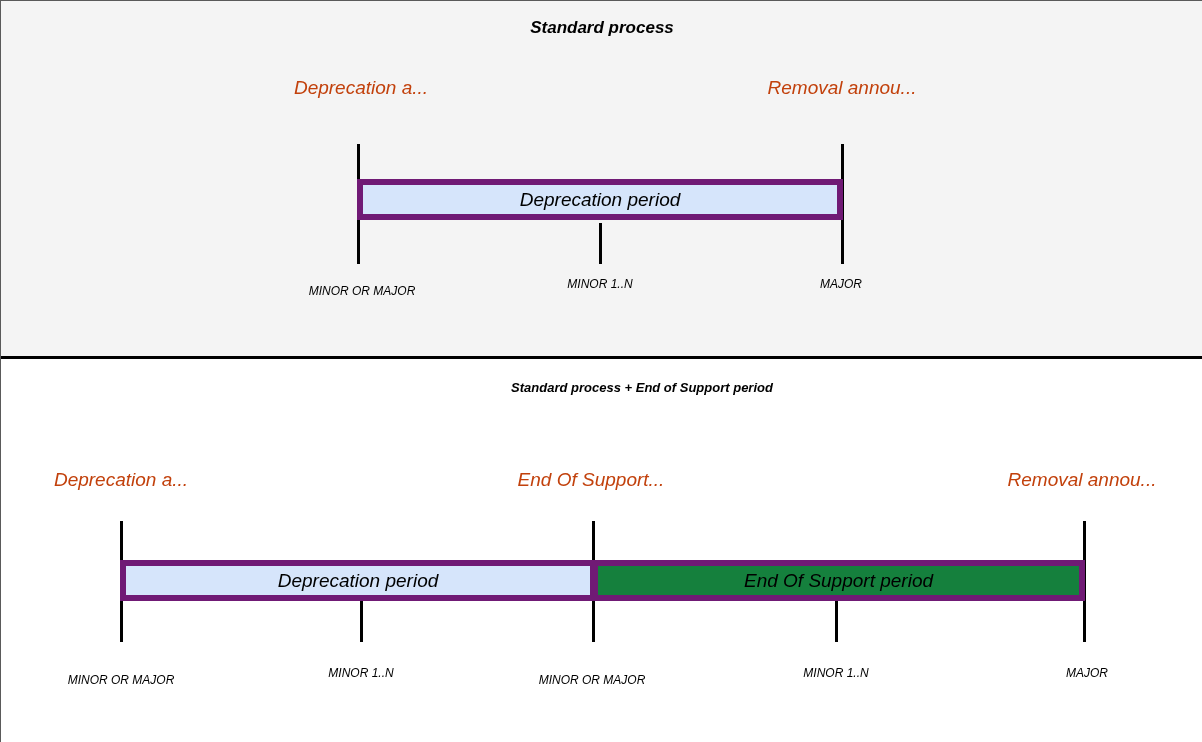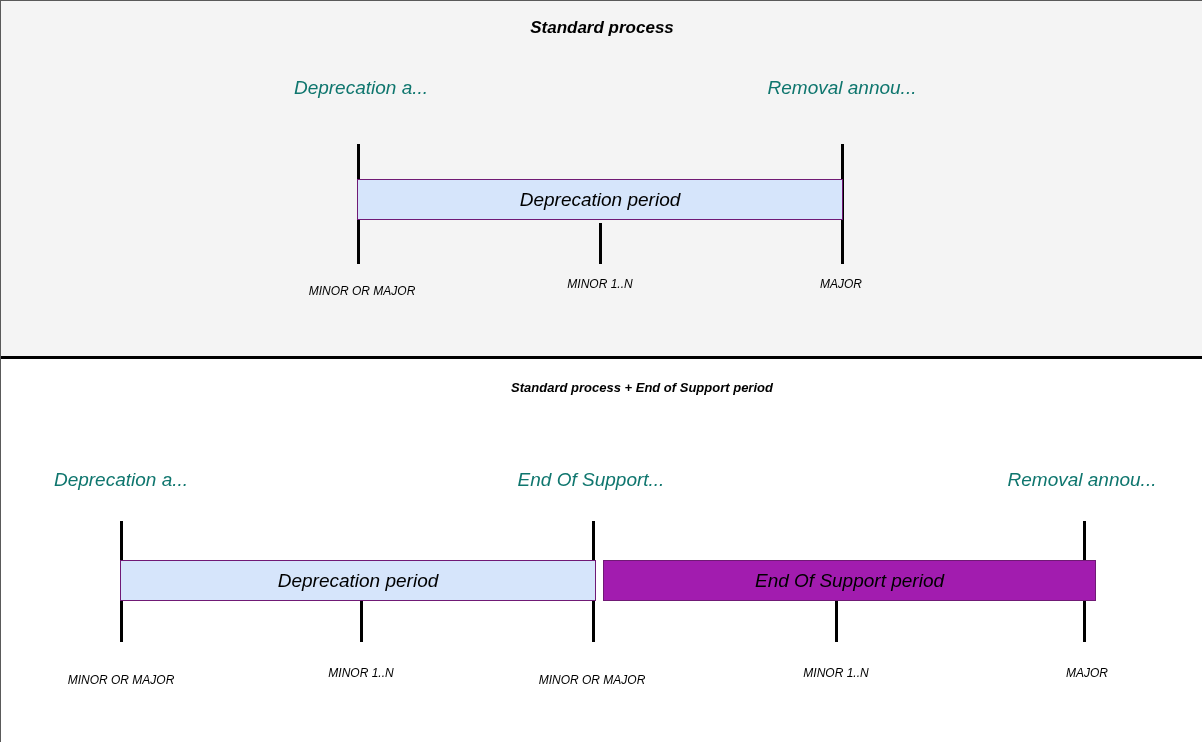--- a/index.html
+++ b/index.html
@@ -31,43 +31,43 @@
     font-weight:bold;
     color:#000000;
     white-space:nowrap;
   }
   #title-standard{top:17px;font-size:17px;}
   #title-eos{top:21px;font-size:13px;margin-left:40px;}
 
   .milestone-label{
     position:absolute;
     font-size:19px;
-    color:#0f766e;
+    color:#c2410c;
     white-space:nowrap;
     transform:translateX(-50%);
   }
   .tick{
     position:absolute;
     width:3px;
     background:#000000;
   }
   .bar{
     position:absolute;
     box-sizing:border-box;
-    border:1px solid #701a75;
+    border:6px solid #701a75;
     height:41px;
     display:flex;
     align-items:center;
     justify-content:center;
     font-size:19px;
     color:#000000;
     white-space:nowrap;
   }
   .bar-blue{background:#d6e5fb;}
-  .bar-orange{background:#a21caf;margin-left:11px;}
+  .bar-orange{background:#15803d;}
 
   .phase-label{
     position:absolute;
     font-size:12px;
     color:#000000;
     white-space:nowrap;
     transform:translateX(-50%);
   }
 </style>
 </head>

